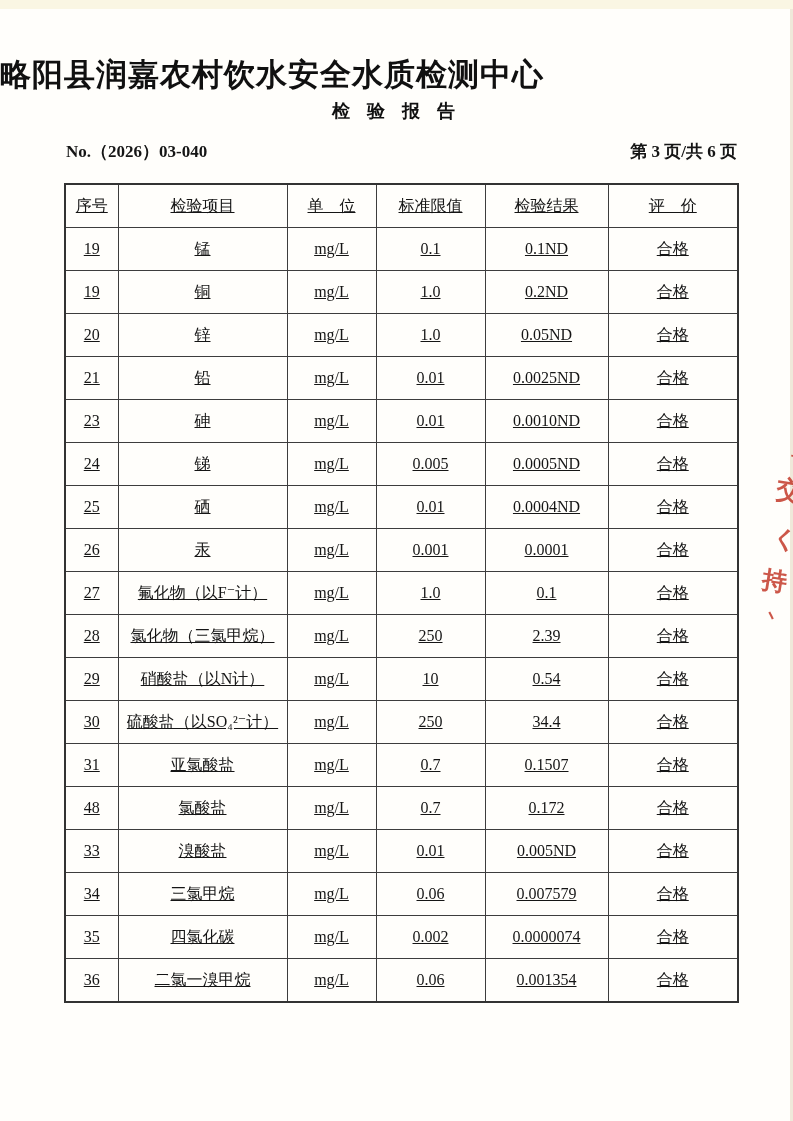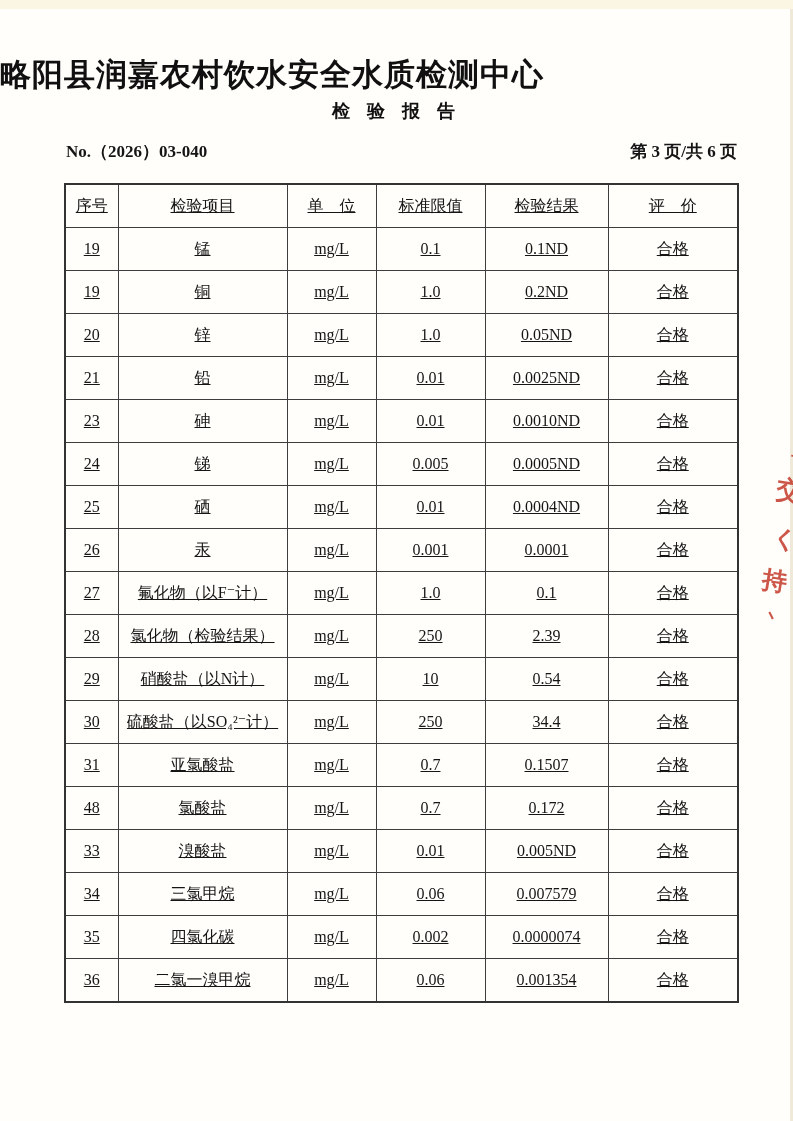--- a/index.html
+++ b/index.html
@@ -180,21 +180,21 @@
       <tr>
     <td>27</td>
     <td>氟化物（以F⁻计）</td>
     <td>mg/L</td>
     <td>1.0</td>
     <td>0.1</td>
     <td>合格</td>
   </tr>
       <tr>
     <td>28</td>
-    <td>氯化物（检验结果）</td>
+    <td>氯化物（三氯甲烷）</td>
     <td>mg/L</td>
     <td>250</td>
     <td>2.39</td>
     <td>合格</td>
   </tr>
       <tr>
     <td>29</td>
     <td>硝酸盐（以N计）</td>
     <td>mg/L</td>
     <td>10</td>

